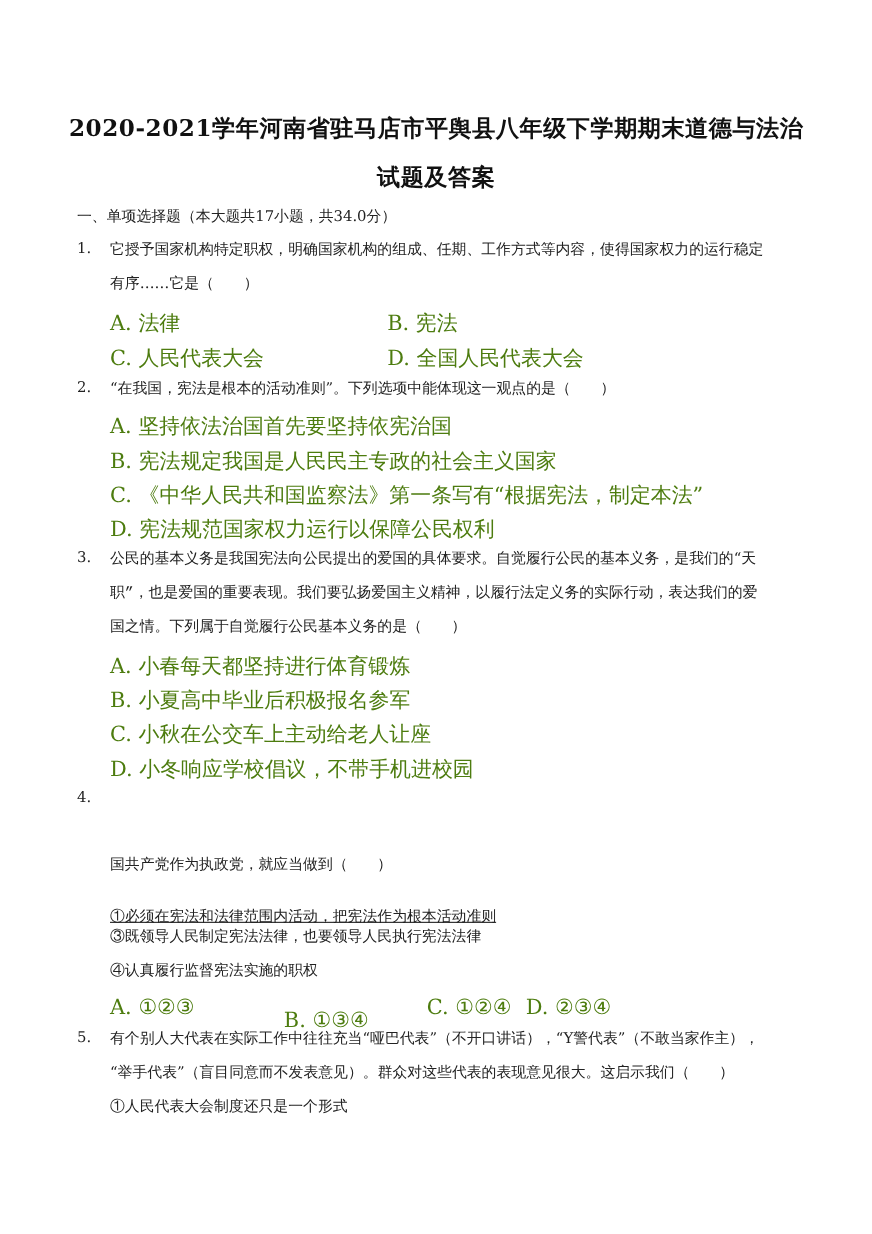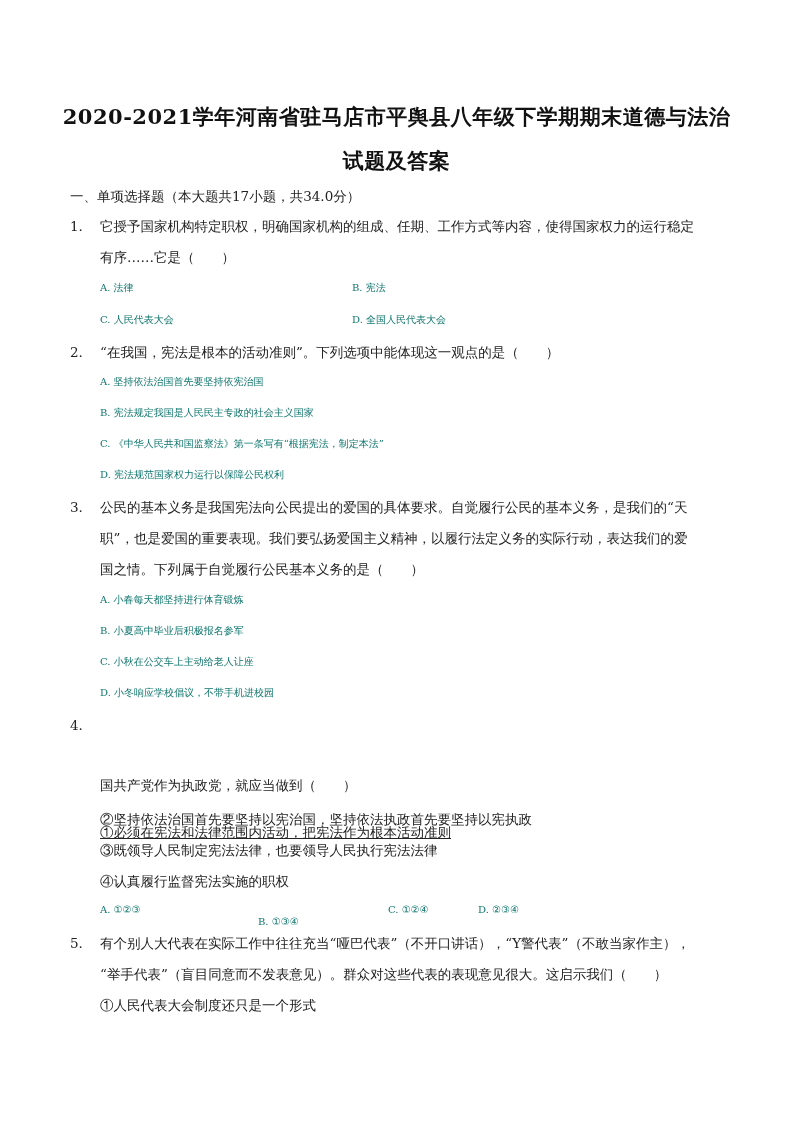--- a/index.html
+++ b/index.html
@@ -6,21 +6,21 @@
     body { width: 793px; height: 1122px; position: relative; overflow: hidden;
       font-family: "DejaVu Serif", "Liberation Serif", serif; color: #1a1a1a; }
     .page { position: absolute; left: 0; top: 0; width: 793px; height: 878px; }
     .title { position: absolute; left: 0; width: 793px; text-align: center;
       font-weight: bold; font-size: 21px; color: #111; letter-spacing: 0.5px; }
     .t1 { top: 103px; }
     .t2 { top: 147px; }
     .line { position: absolute; font-size: 13.5px; white-space: nowrap; color: #222; }
     .qnum { position: absolute; left: 70px; font-size: 13.5px; color: #222; }
     .ind { left: 100px; }
-    .opt { position: absolute; font-size: 10px; white-space: nowrap; color: #0f766e; }
+    .opt { position: absolute; font-size: 19px; white-space: nowrap; color: #4d7c0f; }
     .footer { position: absolute; top: 1072px; left: 0; width: 793px; text-align: center;
       font-size: 13px; color: #222; font-family: "DejaVu Serif", serif; }
     .footer span { margin: 0 22px; }
   </style>
 </head>
 <body>
 
 <div class="page">
 
   <div class="title t1">2020-2021学年河南省驻马店市平舆县八年级下学期期末道德与法治</div>
@@ -38,31 +38,30 @@
 
   <div class="qnum" style="top:344px;">2.</div>
   <div class="line ind" style="top:344px;">“在我国，宪法是根本的活动准则”。下列选项中能体现这一观点的是（　　）</div>
   <div class="opt" style="left:100px; top:375px;">A.  坚持依法治国首先要坚持依宪治国</div>
   <div class="opt" style="left:100px; top:406px;">B.  宪法规定我国是人民民主专政的社会主义国家</div>
   <div class="opt" style="left:100px; top:437px;">C.  《中华人民共和国监察法》第一条写有“根据宪法，制定本法”</div>
   <div class="opt" style="left:100px; top:468px;">D.  宪法规范国家权力运行以保障公民权利</div>
 
   <div class="qnum" style="top:499px;">3.</div>
   <div class="line ind" style="top:499px;">公民的基本义务是我国宪法向公民提出的爱国的具体要求。自觉履行公民的基本义务，是我们的“天</div>
-  <div class="line ind" style="top:530px;">职”，也是爱国的重要表现。我们要弘扬爱国主义精神，以履行法定义务的实际行动，表达我们的爱</div>
+  <div class="line ind" style="top:530px;font-family:Liberation Mono, monospace;">职”，也是爱国的重要表现。我们要弘扬爱国主义精神，以履行法定义务的实际行动，表达我们的爱</div>
   <div class="line ind" style="top:561px;">国之情。下列属于自觉履行公民基本义务的是（　　）</div>
   <div class="opt" style="left:100px; top:593px;">A.  小春每天都坚持进行体育锻炼</div>
   <div class="opt" style="left:100px; top:624px;">B.  小夏高中毕业后积极报名参军</div>
   <div class="opt" style="left:100px; top:655px;">C.  小秋在公交车上主动给老人让座</div>
   <div class="opt" style="left:100px; top:686px;">D.  小冬响应学校倡议，不带手机进校园</div>
 
   <div class="qnum" style="top:717px;">4.</div>
   <div class="line ind" style="top:777px;">国共产党作为执政党，就应当做到（　　）</div>
   <div class="line ind" style="top:824px;text-decoration:underline;">①必须在宪法和法律范围内活动，把宪法作为根本活动准则</div>
-  <div class="line ind" style="top:811px;">②坚持依法治国首先要坚持以宪治国，坚持依法执政首先要坚持以宪执政</div>
   <div class="line ind" style="top:842px;">③既领导人民制定宪法法律，也要领导人民执行宪法法律</div>
   <div class="line ind" style="top:873px;">④认真履行监督宪法实施的职权</div>
   <div class="opt" style="left:100px; top:904px;">A.  ①②③</div>
   <div class="opt" style="left:226px; top:916px;margin-left:32px;">B.  ①③④</div>
   <div class="opt" style="left:352px; top:904px;margin-left:36px;">C.  ①②④</div>
   <div class="opt" style="left:478px; top:904px;">D.  ②③④</div>
 
   <div class="qnum" style="top:935px;">5.</div>
   <div class="line ind" style="top:935px;">有个别人大代表在实际工作中往往充当“哑巴代表”（不开口讲话），“Y警代表”（不敢当家作主），</div>
   <div class="line ind" style="top:966px;">“举手代表”（盲目同意而不发表意见）。群众对这些代表的表现意见很大。这启示我们（　　）</div>

